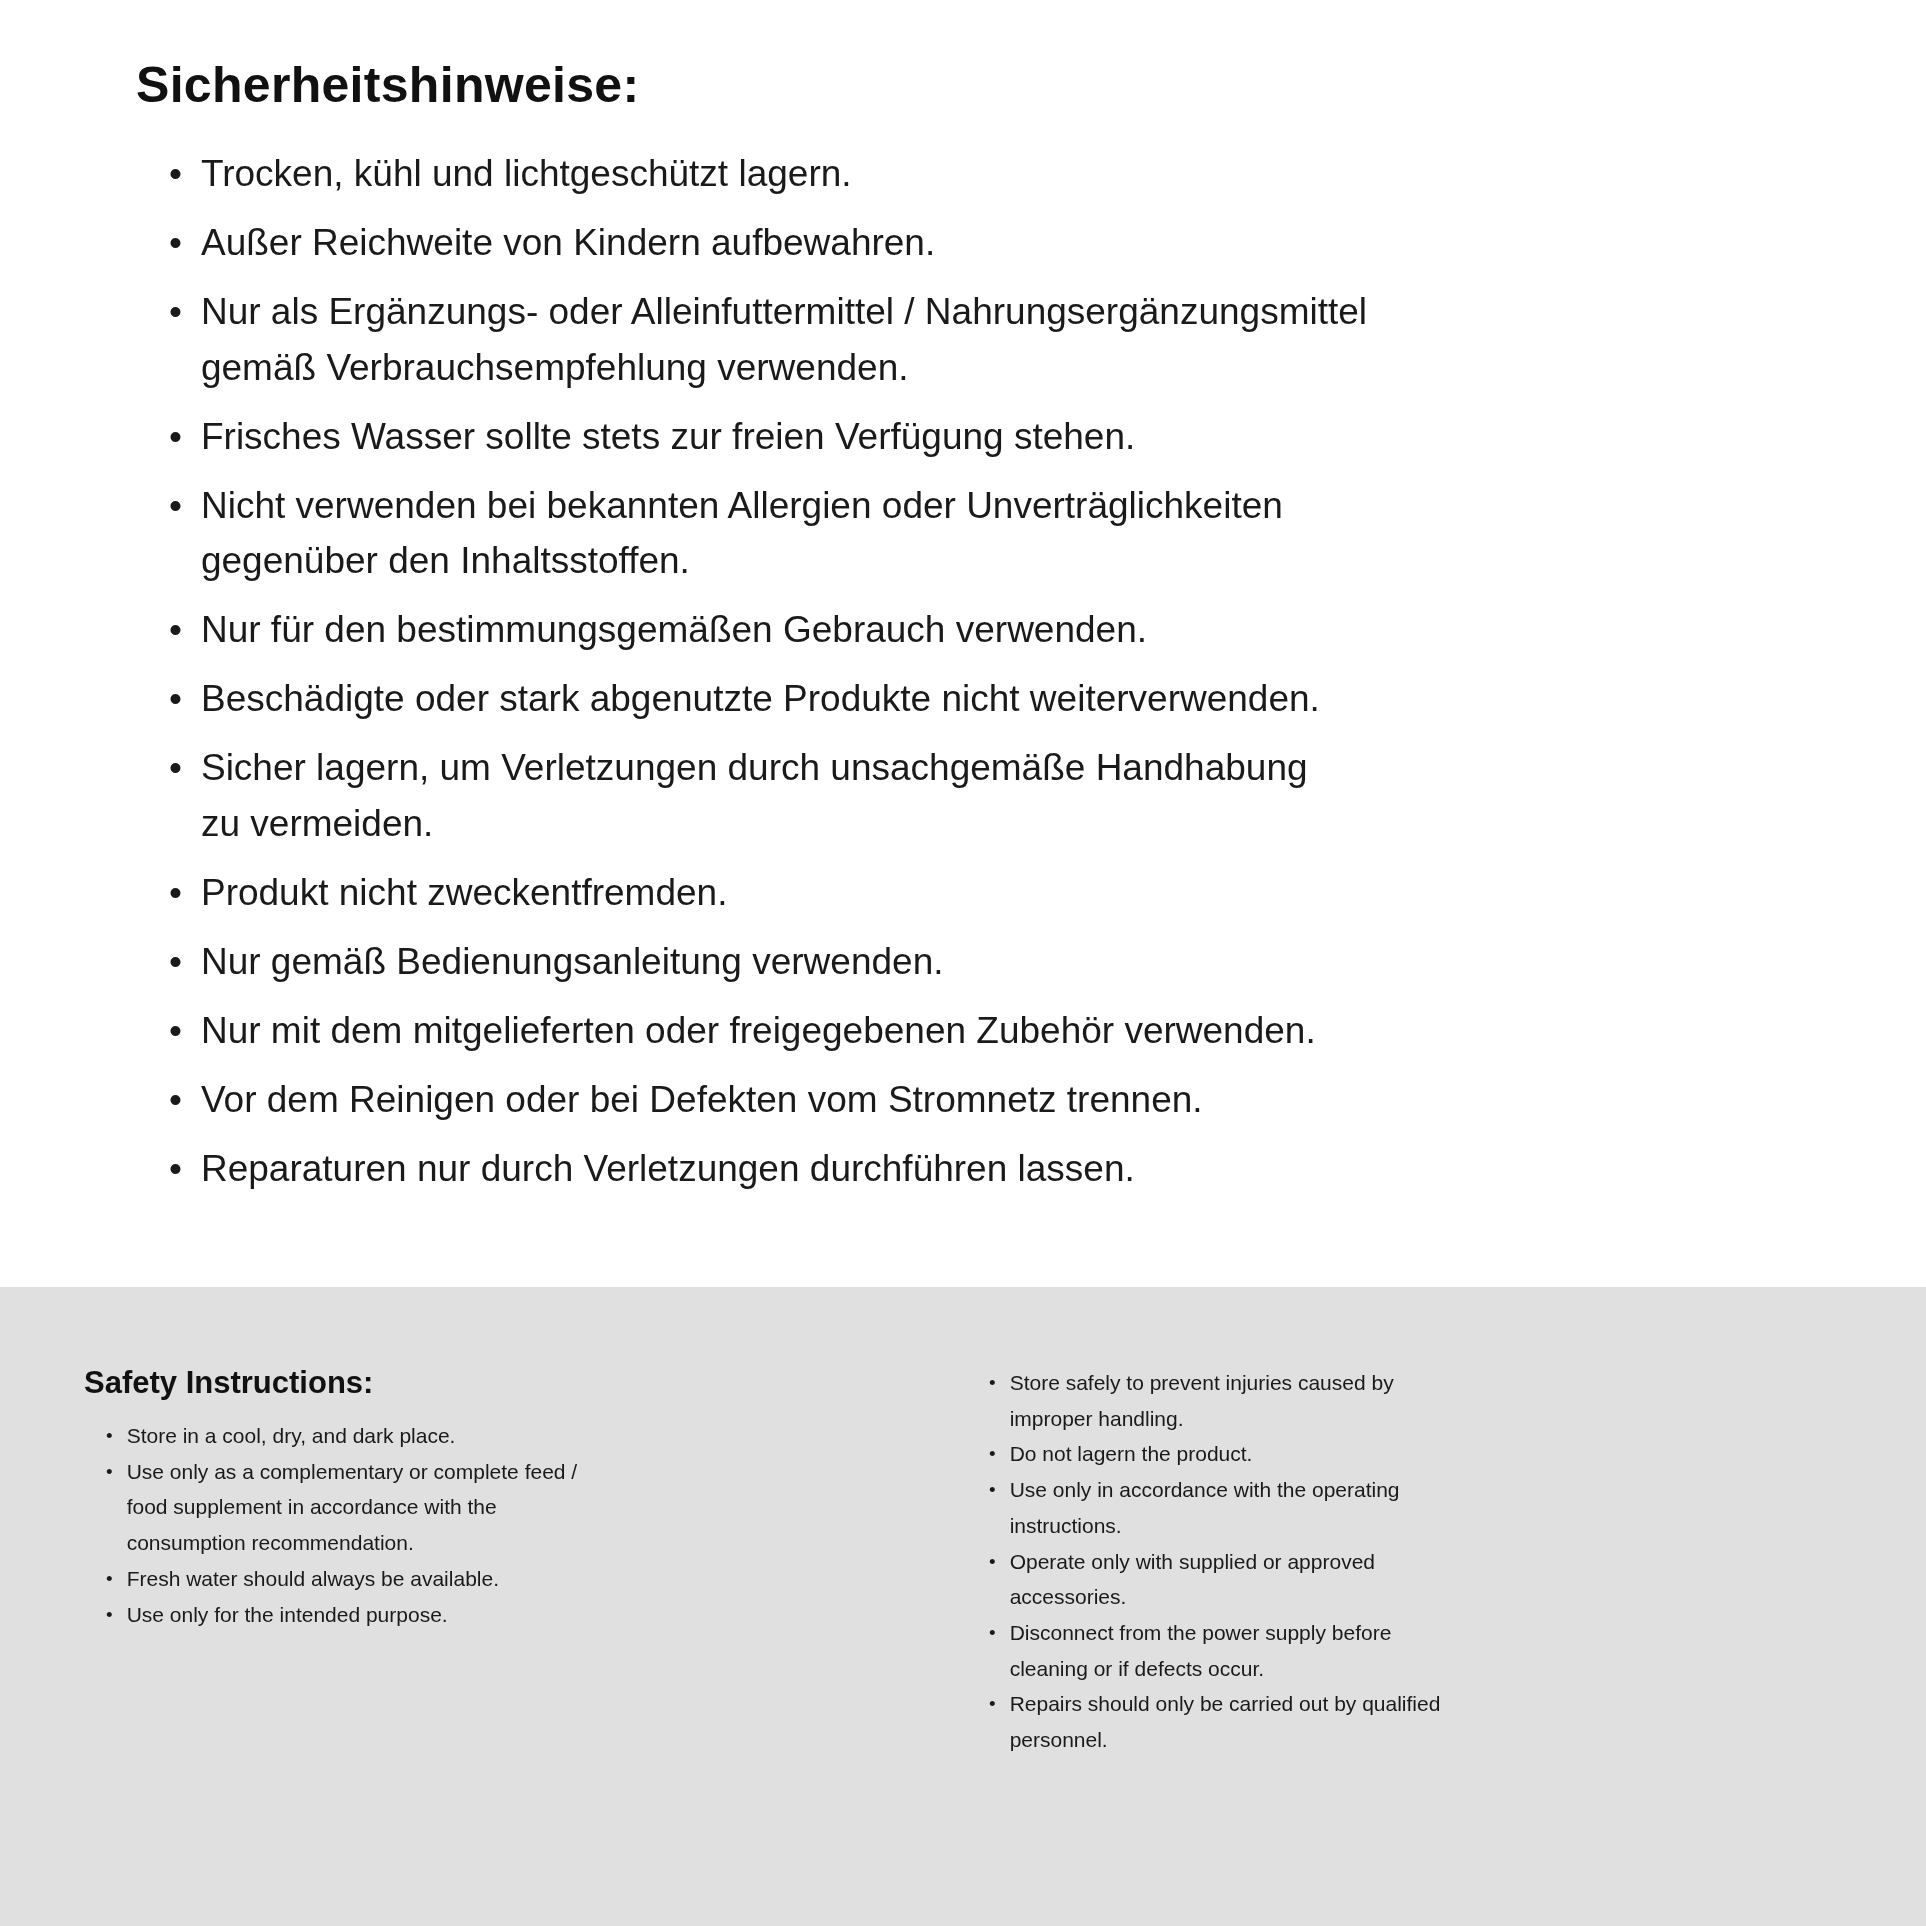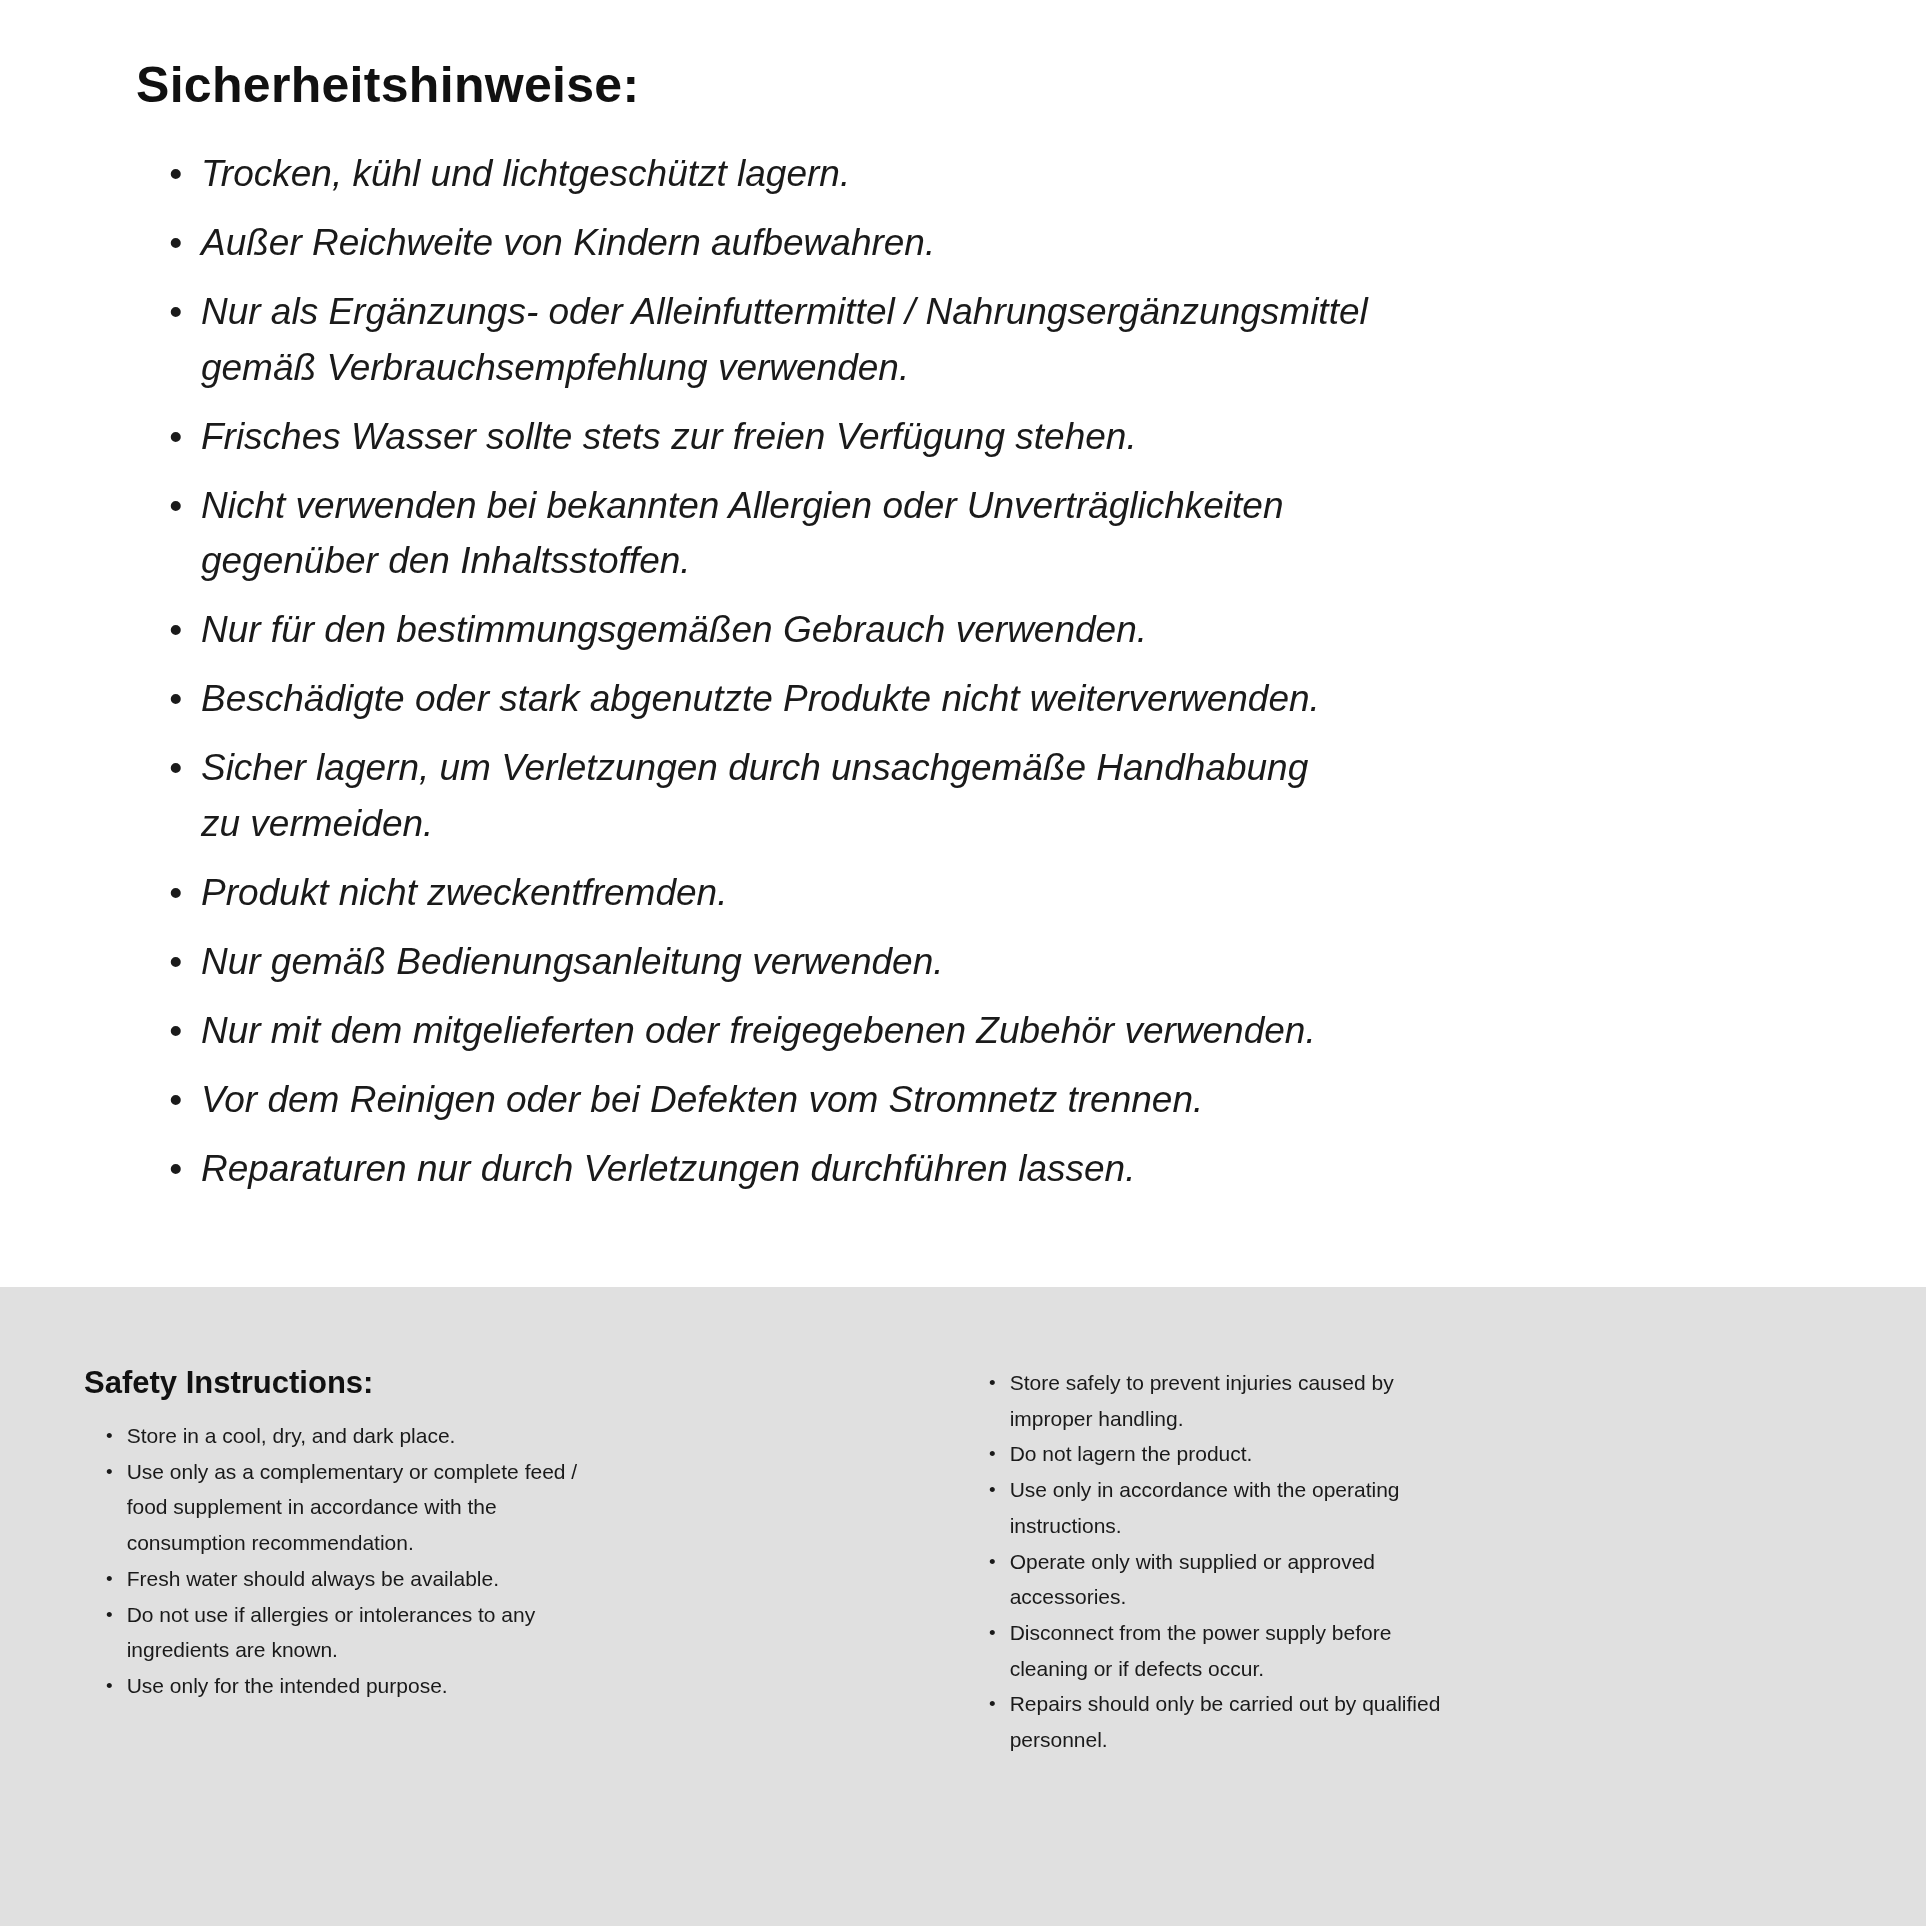--- a/index.html
+++ b/index.html
@@ -22,21 +22,20 @@
     margin: 0;
     font-size: 50px;
     font-weight: 700;
     color: #111111;
     letter-spacing: 0.3px;
   }
   .de-list {
     list-style: none;
     margin: 32px 0 0 0;
     padding: 0 0 0 33px;
-    font-style: italic;
   }
   .de-list li {
     display: flex;
     align-items: flex-start;
     font-size: 37px;
     line-height: 1.5;
     margin: 0 0 13.5px 0;
   }
   .dot { flex: 0 0 auto; }
   .dot::before { content: "\2022"; }
@@ -154,25 +153,20 @@
             <span class="txt">Use only as a complementary or complete feed /
 food supplement in accordance with the
 consumption recommendation.</span>
           </li>
         <li>
             <span class="dot"></span>
             <span class="txt">Fresh water should always be available.</span>
           </li>
         <li>
             <span class="dot"></span>
-            <span class="txt">Do not use if allergies or intolerances to any
-ingredients are known.</span>
-          </li>
-        <li>
-            <span class="dot"></span>
             <span class="txt">Use only for the intended purpose.</span>
           </li>
       </ul>
     </div>
     <div class="col-right">
       <ul class="en-list">
         <li>
             <span class="dot"></span>
             <span class="txt">Store safely to prevent injuries caused by
 improper handling.</span>

